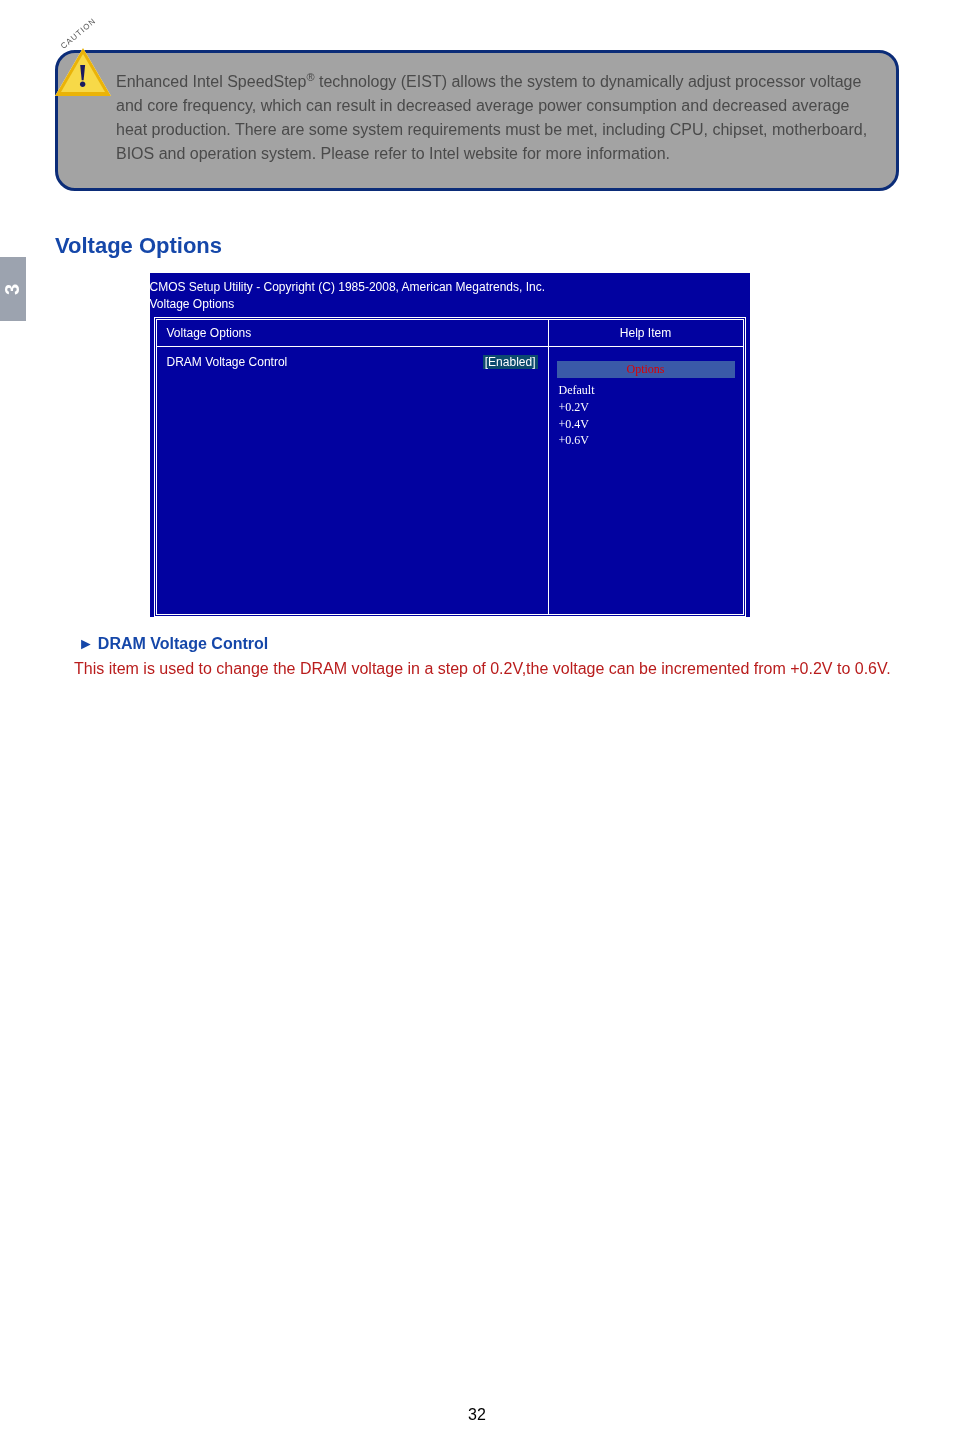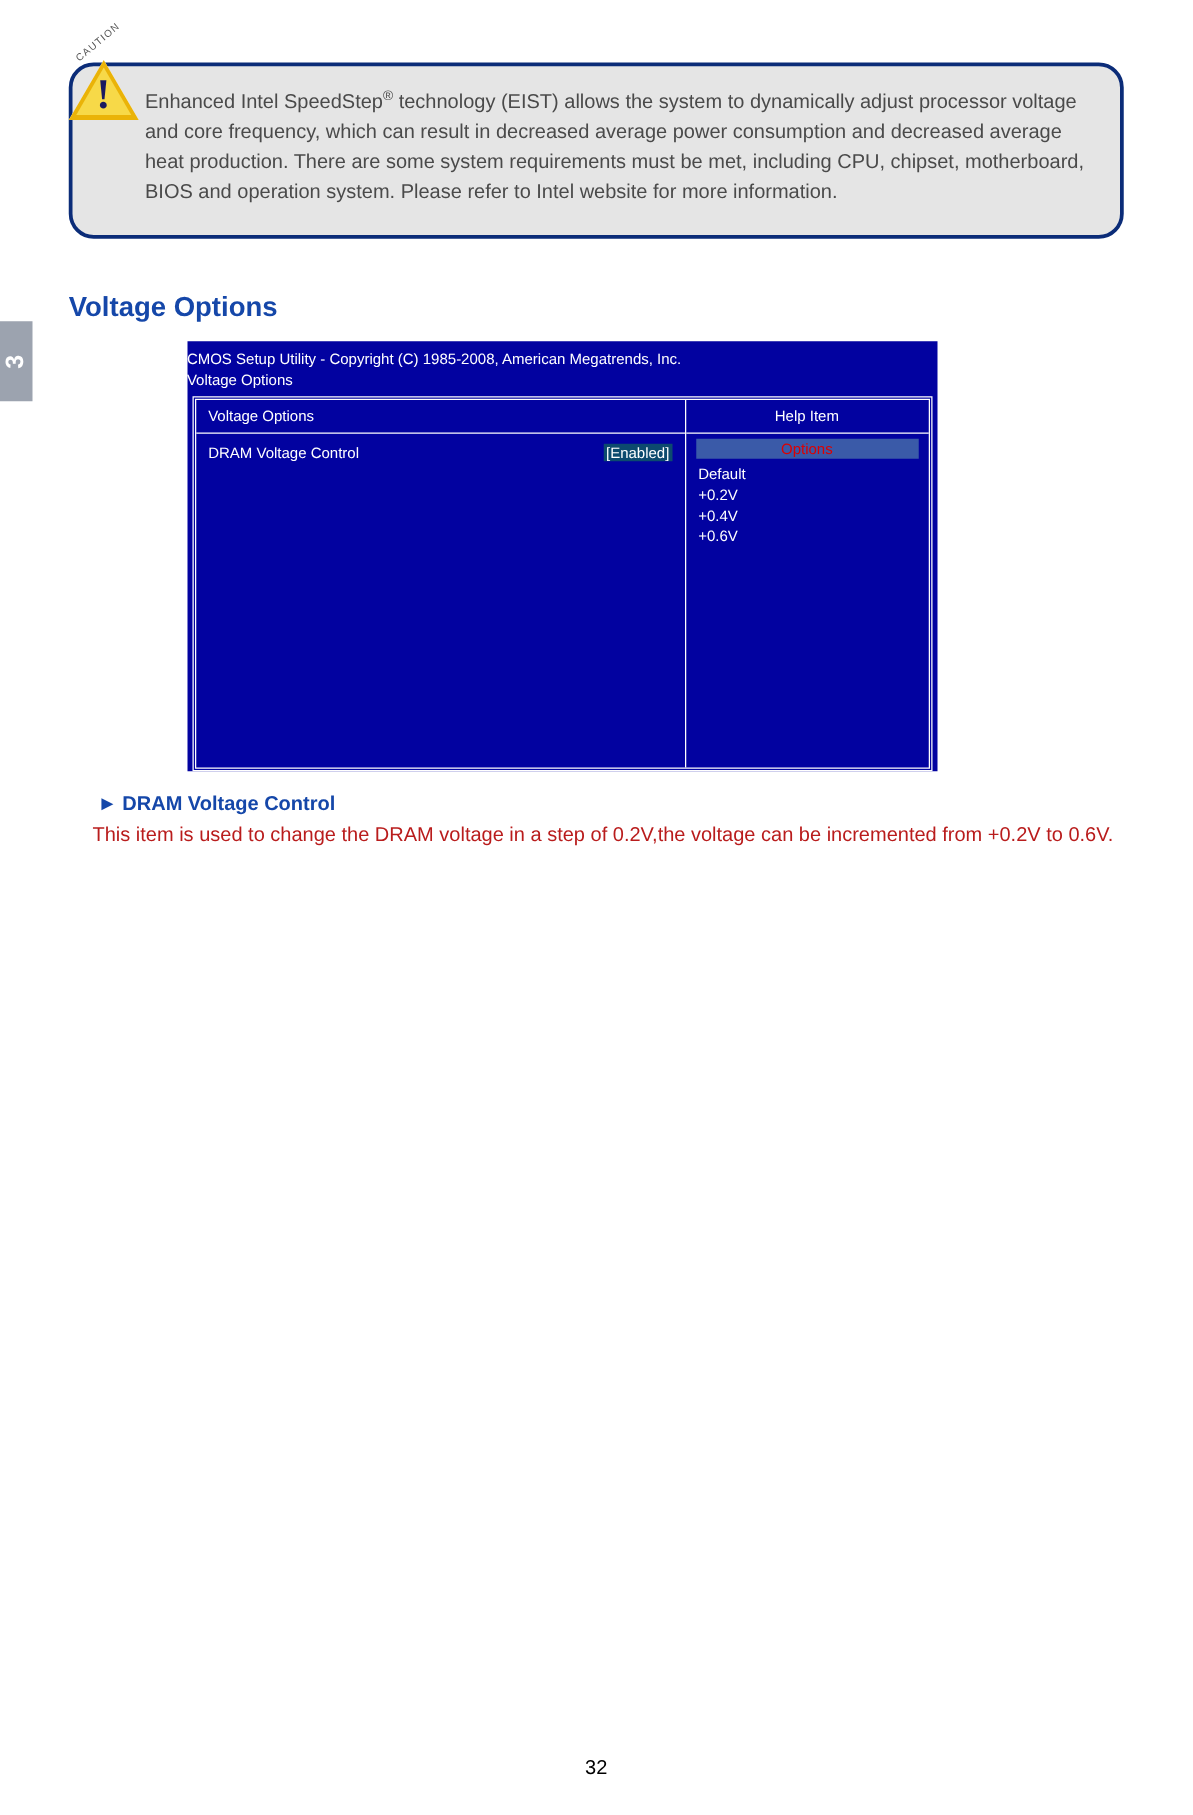--- a/index.html
+++ b/index.html
@@ -6,39 +6,39 @@
   html, body { width: 954px; height: 1452px; background: #fff; font-family: Arial, Helvetica, sans-serif; color: #4a4a4a; }
   .page { position: relative; width: 954px; height: 1452px; padding: 50px 55px 0 0; }
 
   .caution-wrap { position: relative; margin-left: 55px; }
   .caution-badge { position: absolute; left: -4px; top: -8px; width: 64px; height: 58px; z-index: 10; }
   .triangle { width: 0; height: 0; border-left: 28px solid transparent; border-right: 28px solid transparent; border-bottom: 48px solid #eab308; position: absolute; top: 6px; left: 4px; filter: drop-shadow(0 0 0 #fff); }
   .triangle-inner { width: 0; height: 0; border-left: 22px solid transparent; border-right: 22px solid transparent; border-bottom: 38px solid #f7d948; position: absolute; top: 12px; left: 10px; }
   .excl { position: absolute; top: 15px; left: 26px; font-size: 34px; font-weight: bold; color: #1a1a60; font-family: "Times New Roman", serif; }
   .caution-text { position: absolute; top: 2px; left: 8px; font-size: 8px; color: #555; transform: rotate(-40deg); transform-origin: left top; letter-spacing: 1px; }
 
-  .caution-box { border: 3px solid #0b2c78; border-radius: 20px; padding: 16px 22px 22px 58px; font-size: 16px; line-height: 1.5; color: #4a4a4a; background: #e5e5e5; }
+  .caution-box { border: 3px solid #0b2c78; border-radius: 20px; padding: 16px 22px 22px 58px; font-size: 16px; line-height: 1.5; color: #4a4a4a; background: #a3a3a3; }
   .caution-box sup { font-size: 11px; vertical-align: super; }
 
   .chapter-tab { position: absolute; left: 0; top: 257px; width: 26px; height: 64px; background: #9ca3af; color: #fff; font-weight: bold; font-size: 20px; display: flex; align-items: center; justify-content: center; }
   .chapter-tab span { transform: rotate(-90deg); }
 
   .section-title { color: #1547a9; font-size: 22px; font-weight: bold; margin: 42px 0 14px 55px; font-family: Arial, sans-serif; }
 
   .bios { width: 600px; margin: 0 auto 18px auto; background: #0202a0; color: #fff; font-family: Arial, sans-serif; font-size: 12px; }
   .bios-header { text-align: left; padding: 6px 0 4px 0; line-height: 1.4; }
   .bios-body { border: 3px double #fff; margin: 0 4px; display: flex; height: 300px; }
   .bios-left { flex: 1; border-right: 1px solid #fff; display: flex; flex-direction: column; }
   .bios-left-title { padding: 6px 10px; border-bottom: 1px solid #fff; }
   .bios-left-content { padding: 8px 10px; display: flex; }
   .bios-opt-label { flex: 1; }
   .bios-opt-value { background: #0c4a6e; color: #fff; padding: 0 2px; }
   .bios-right { width: 194px; display: flex; flex-direction: column; }
   .bios-right-title { padding: 6px 10px; text-align: center; border-bottom: 1px solid #fff; }
-  .bios-right-box { margin: 4px 8px; }
+  .bios-right-box { margin: 14px 8px; font-family: Liberation Serif, serif; }
   .bios-right-box-title { background: #3a5aa8; text-align: center; color: #d00; padding: 1px 0; }
   .bios-right-box-body { padding: 4px 2px; line-height: 1.4; }
   .bios-footer { padding: 6px 8px 8px 8px; color: #fff; font-size: 12px; display: flex; flex-wrap: wrap; justify-content: center; column-gap: 16px; }
   .bios-footer-line2 { width: 100%; text-align: center; }
 
   .subhead { color: #1547a9; font-size: 16px; font-weight: bold; margin: 0 0 4px 78px; }
   .subhead .tri { display: inline-block; margin-right: 4px; }
   .body-text { font-size: 16px; line-height: 1.5; color: #b91c1c; margin: 0 0 0 74px; max-width: 820px; }
 
   .page-num { position: absolute; bottom: 28px; left: 0; width: 100%; text-align: center; font-size: 16px; color: #000000; }

